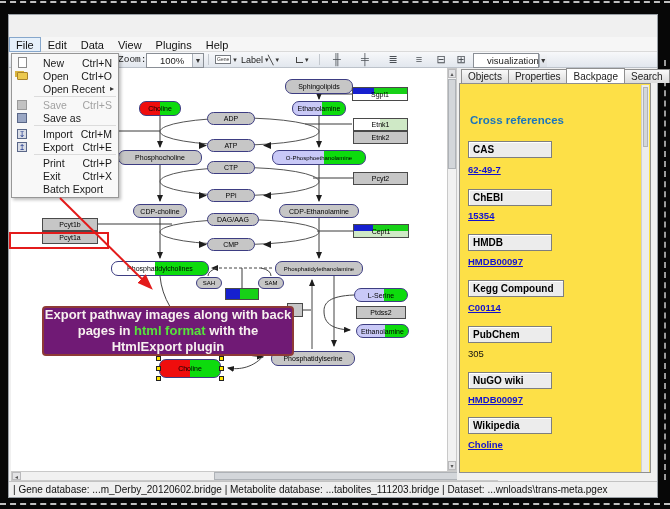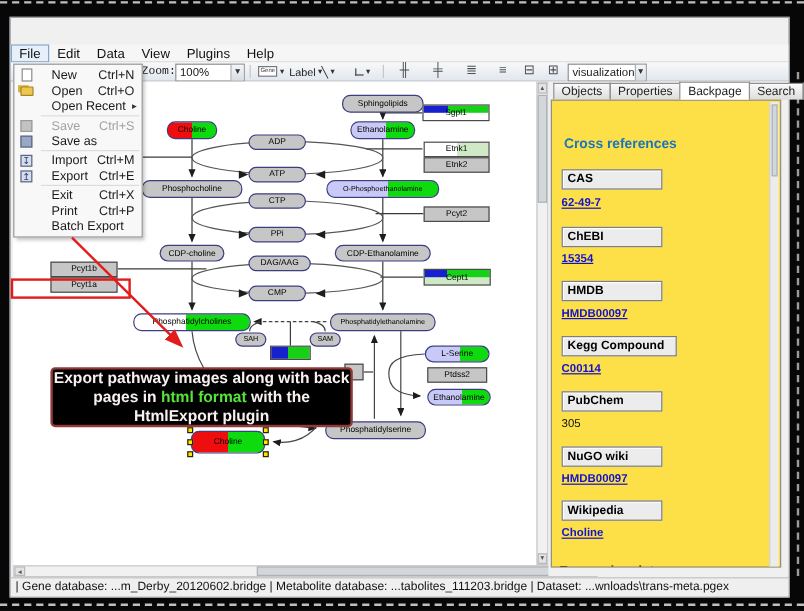--- a/index.html
+++ b/index.html
@@ -21,21 +21,21 @@
   
   #menubar{position:absolute;left:0;top:22px;width:100%;height:15px;background:#f6f6f6;
     border-bottom:1px solid #dadada;display:flex;align-items:flex-start;font-size:11px;color:#111;}
   .mb-item{padding:0 7px;height:15px;display:flex;align-items:center;}
   .mb-item.open{background:#e6f0fa;border:1px solid #86a7cc;padding:0 6px;}
   
   #toolbar{position:absolute;left:0;top:37px;width:100%;height:16px;
     background:linear-gradient(180deg,#f7f8fa,#e2e7ee);border-bottom:1px solid #bcc2ca;
     font-size:10px;color:#222;}
   .combo{position:absolute;height:15px;background:#fff;border:1px solid #8a8f96;
-    display:flex;align-items:center;font-size:9.5px;padding-left:3px;}
+    display:flex;align-items:center;font-size:9.5px;padding-left:13px;}
   .combo .caret{margin-left:auto;width:11px;height:100%;display:flex;align-items:center;justify-content:center;
     background:linear-gradient(180deg,#f4f5f7,#d9dee5);border-left:1px solid #aab0b8;font-size:7px;color:#333;}
   .tb-btn{position:absolute;height:13px;display:flex;align-items:center;gap:2px;padding:0 2px;font-size:9px;color:#222;}
   .tb-caret{font-size:7px;color:#333;}
   .mini-gene{font-size:5px;line-height:7px;border:1px solid #767a80;background:#fff;padding:0 1px;color:#333;}
   .tb-icon{position:absolute;top:1px;width:16px;height:13px;text-align:center;font-size:11px;line-height:13px;color:#4a4f55;}
   .tb-sep{position:absolute;top:2px;width:1px;height:11px;background:#c3c8ce;}
   .elbow{width:7px;height:6px;border-left:1px solid #444;border-bottom:1px solid #444;}
   
   #canvas{position:absolute;left:2px;top:53px;width:436px;height:403px;background:#ffffff;overflow:hidden;}
@@ -47,21 +47,21 @@
   .split-rg{background:linear-gradient(90deg,#ef0d0d 0 50%,#0ddb0d 50% 100%);}
   .split-lg{background:linear-gradient(90deg,#c9c9f7 0 55%,#0ddb0d 55% 100%);}
   .split-wg{background:linear-gradient(90deg,#ffffff 0 45%,#0ddb0d 45% 100%);}
   .g-white-pale{background:linear-gradient(90deg,#ffffff 0 50%,#cfe9c6 50% 100%);}
   .g-sgpl1{background:linear-gradient(90deg,#1620cf 0 38%,#17d117 38% 100%) no-repeat top / 100% 50%,#ffffff;}
   .g-cept1{background:linear-gradient(90deg,#1620cf 0 35%,#17d117 35% 100%) no-repeat top / 100% 50%,#cfe9c6;}
   .g-pemt{background:linear-gradient(90deg,#1620cf 0 45%,#17d117 45% 100%);}
   .fs6{font-size:6px;}
   .handle{position:absolute;width:5px;height:5px;background:#ffe400;border:1px solid #222;z-index:3;}
   
-  #callout{position:absolute;left:33px;top:291px;width:252px;height:50px;background:#000000;
+  #callout{position:absolute;left:33px;top:291px;width:252px;height:50px;background:#701a75;
     border:2px solid #8e3a37;border-radius:4px;z-index:40;display:flex;flex-direction:column;
     align-items:center;justify-content:center;color:#f7f0ef;font-weight:bold;font-size:13px;line-height:16px;}
   #callout .hl{color:#57e23c;}
   
   #filemenu{position:absolute;left:2px;top:38px;width:108px;background:#f8f8f8;
     border:1px solid #979797;box-shadow:2px 2px 3px rgba(0,0,0,.25);z-index:50;padding:2px 0;font-size:10.5px;color:#1a1a1a;}
   .fm-row{height:13px;display:flex;align-items:center;}
   .fm-ico{width:20px;display:flex;align-items:center;justify-content:center;flex:none;}
   .fm-label{flex:1;margin-left:11px;}
   .fm-short{padding-right:6px;color:#1a1a1a;}
@@ -300,27 +300,27 @@
     <div class="fm-row">
       <span class="fm-ico">
           <span class="ico-port">↥</span>
         </span>
       <span class="fm-label">Export</span>
       <span class="fm-short">Ctrl+E</span>
     </div>
     <div class="fm-sep"></div>
     <div class="fm-row">
       <span class="fm-ico"></span>
+      <span class="fm-label">Print</span>
+      <span class="fm-short">Ctrl+P</span>
+    </div>
+    <div class="fm-row">
+      <span class="fm-ico"></span>
       <span class="fm-label">Exit</span>
       <span class="fm-short">Ctrl+X</span>
-    </div>
-    <div class="fm-row">
-      <span class="fm-ico"></span>
-      <span class="fm-label">Print</span>
-      <span class="fm-short">Ctrl+P</span>
     </div>
     <div class="fm-row">
       <span class="fm-ico"></span>
       <span class="fm-label">Batch Export</span>
     </div>
     <div id="batch-rect"></div>
   </div>
 
   <div class="sb" style="left:438px;top:53px;width:10px;height:403px;">
     <div class="sb-btn" style="left:0;top:0;width:8px;height:9px;">▴</div>

